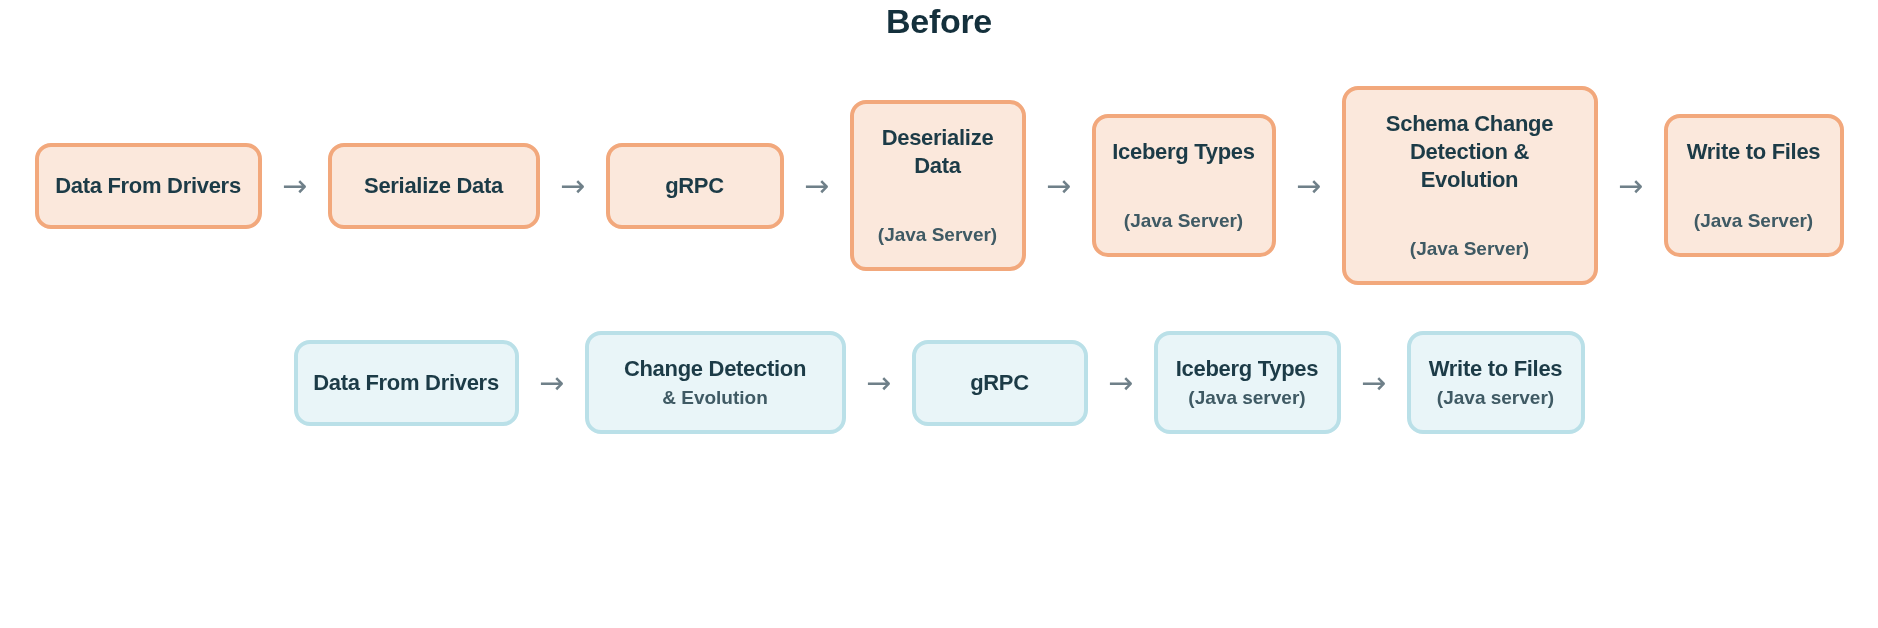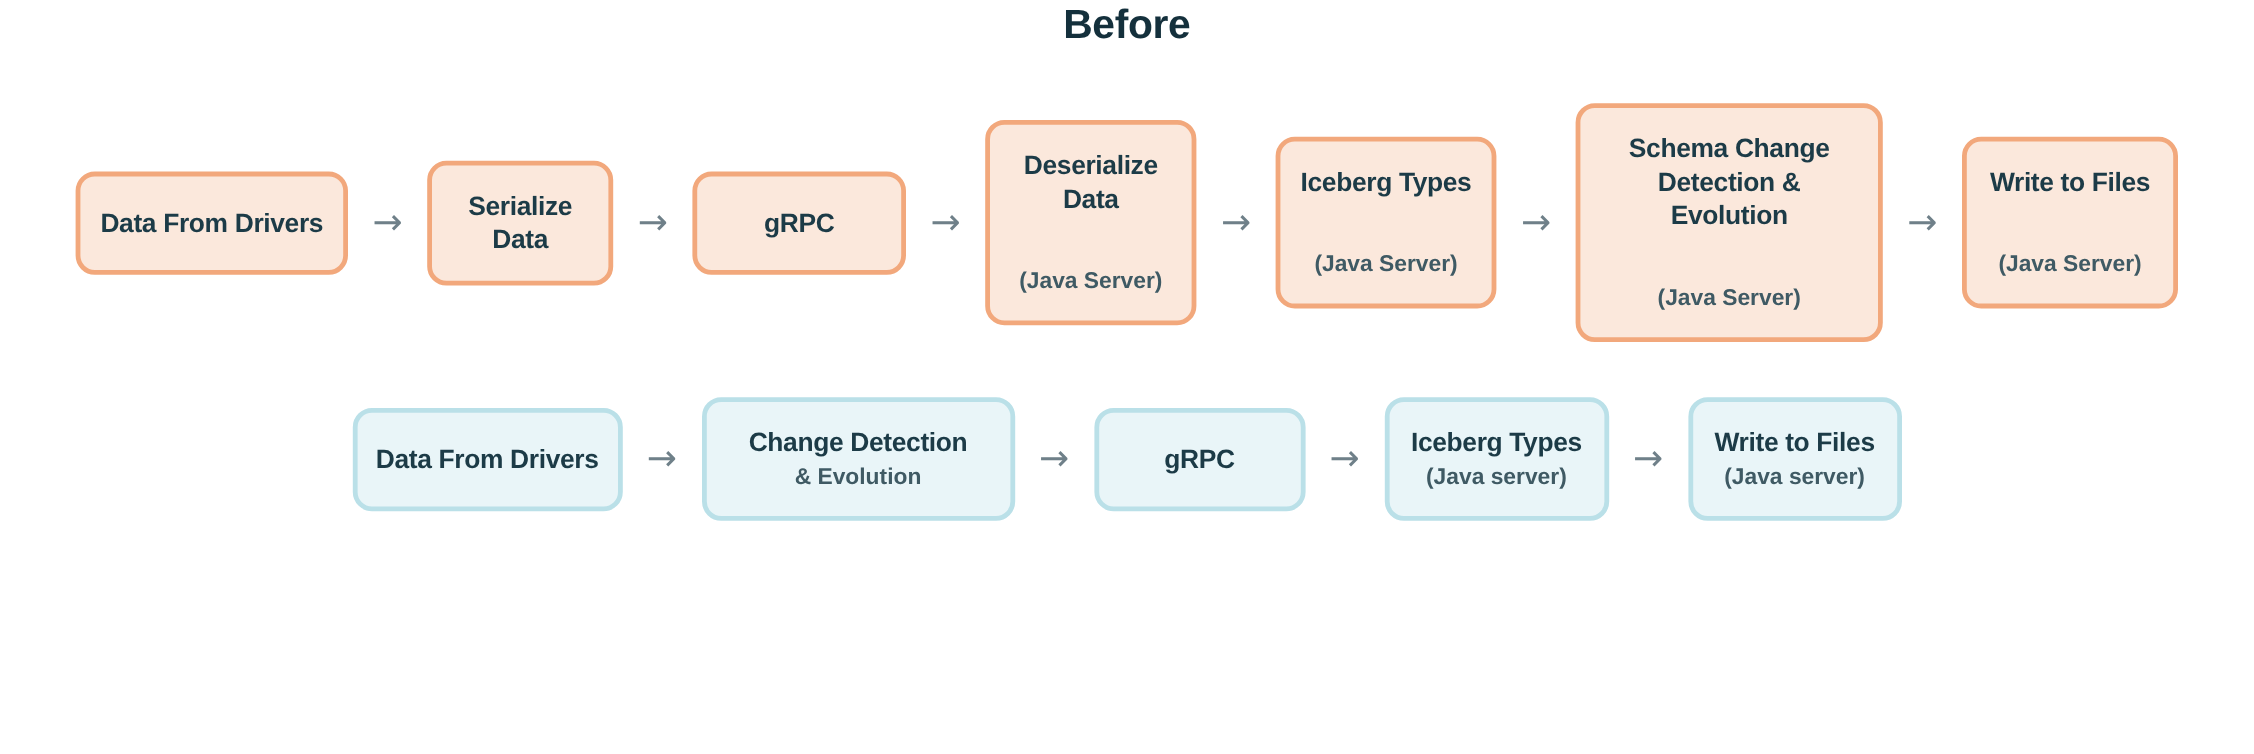--- a/index.html
+++ b/index.html
@@ -66,21 +66,21 @@
   .arrow {
     flex: 0 0 66px;
     text-align: center;
     font-size: 30px;
     line-height: 30px;
     color: var(--arrow-color, #6F8089);
     font-family: "DejaVu Sans", sans-serif;
   }
   
   .w-b1 { width: 227px; }
-  .w-b2 { width: 155px; }
+  .w-b2 { width: 212px; }
   .w-b3 { width: 178px; }
   .w-b4 { width: 176px; }
   .w-b5 { width: 184px; }
   .w-b6 { width: 256px; }
   .w-b7 { width: 180px; }
   
   .w-a1 { width: 225px; }
   .w-a2 { width: 261px; }
   .w-a3 { width: 176px; }
   .w-a4 { width: 187px; }

